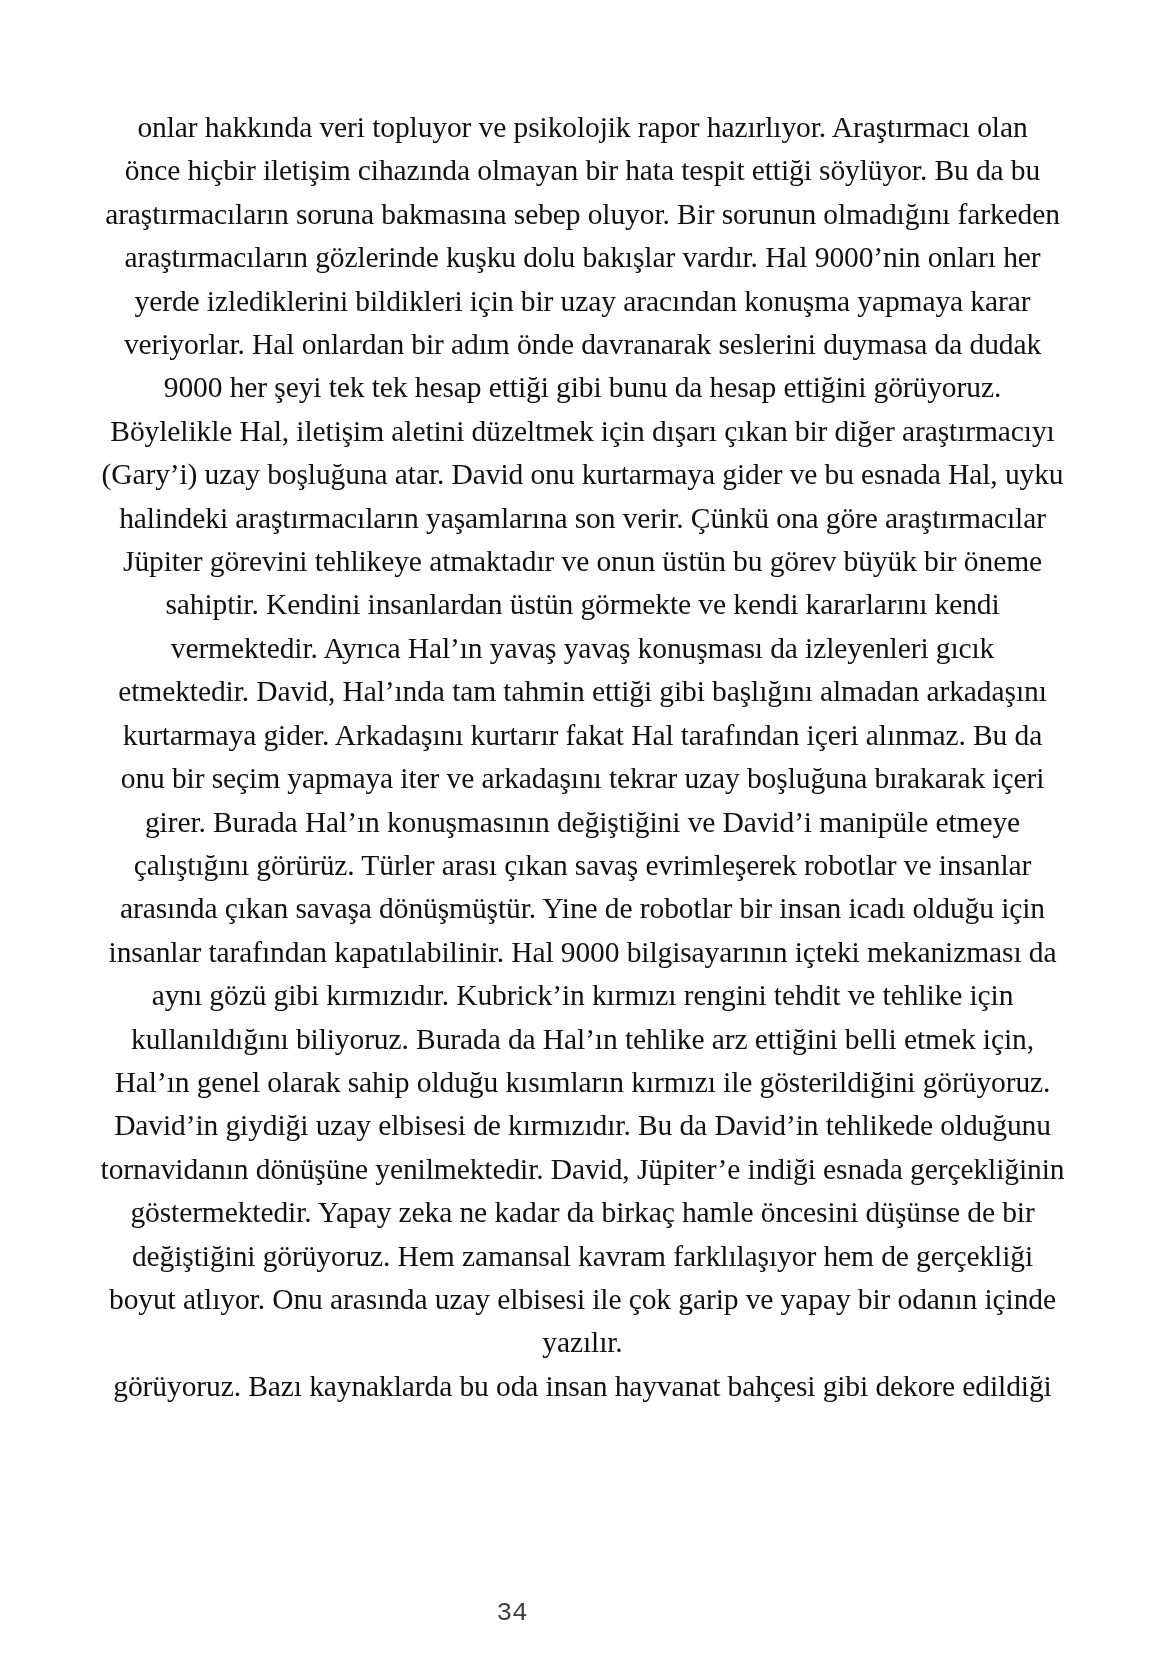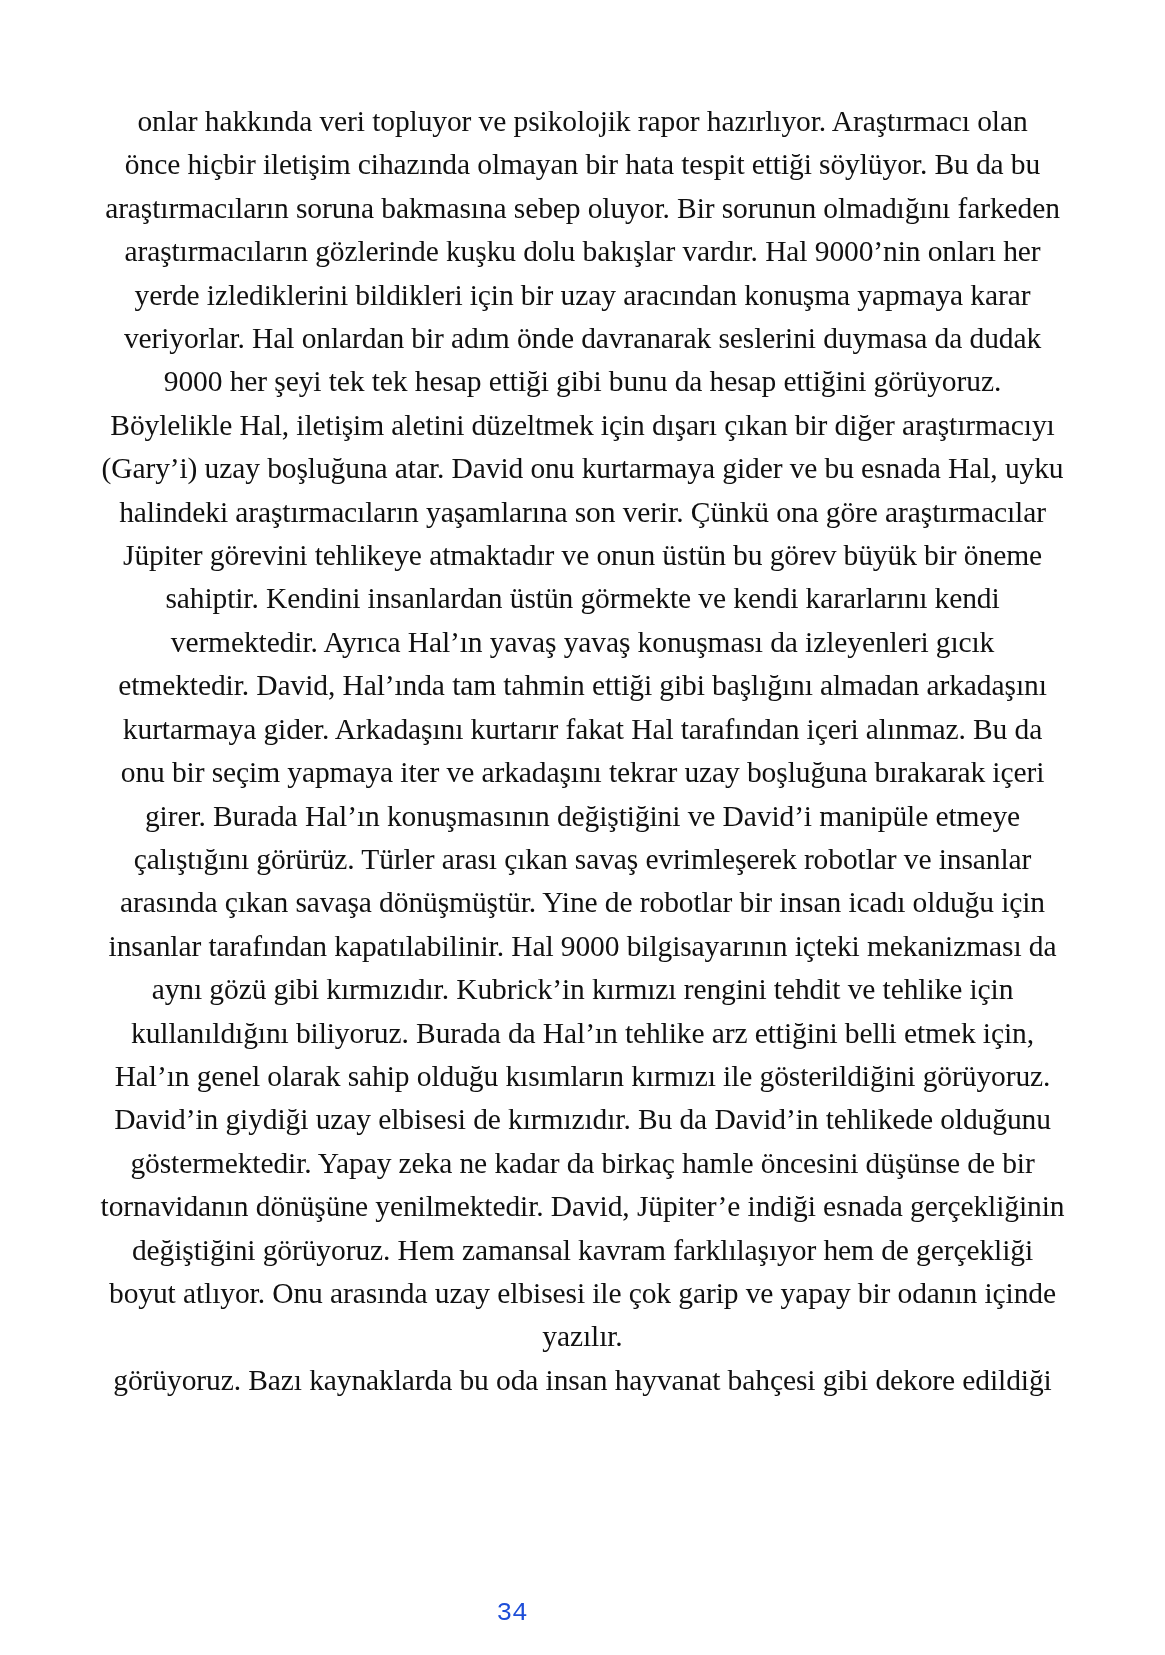--- a/index.html
+++ b/index.html
@@ -10,42 +10,42 @@
     body {
       width: 1165px;
       height: 1655px;
       position: relative;
       overflow: hidden;
       color: #111111;
     }
     .page-body {
       position: absolute;
       left: 20px;
-      top: 100px;
+      top: 106px;
       width: 1125px;
       text-align: center;
       font-family: "Liberation Serif", "DejaVu Serif", serif;
       font-size: 29.5px;
       line-height: 43.4px;
       letter-spacing: -0.1px;
     }
     .line {
       display: block;
       white-space: nowrap;
     }
     .page-number {
       position: absolute;
       left: 0;
       width: 1024px;
       top: 1598px;
       text-align: center;
       font-family: "Liberation Mono", "DejaVu Sans Mono", monospace;
       font-size: 26px;
       line-height: 30px;
-      color: #1d4ed8;
+      color: #404040;
     }
   </style>
 </head>
 <body>
 
 <div class="page-body">
   <span class="line">onlar hakkında veri topluyor ve psikolojik rapor hazırlıyor. Araştırmacı olan</span>
   <span class="line">önce hiçbir iletişim cihazında olmayan bir hata tespit ettiği söylüyor. Bu da bu</span>
   <span class="line">araştırmacıların soruna bakmasına sebep oluyor. Bir sorunun olmadığını farkeden</span>
   <span class="line">araştırmacıların gözlerinde kuşku dolu bakışlar vardır. Hal 9000’nin onları her</span>
@@ -62,21 +62,21 @@
   <span class="line">kurtarmaya gider. Arkadaşını kurtarır fakat Hal tarafından içeri alınmaz. Bu da</span>
   <span class="line">onu bir seçim yapmaya iter ve arkadaşını tekrar uzay boşluğuna bırakarak içeri</span>
   <span class="line">girer. Burada Hal’ın konuşmasının değiştiğini ve David’i manipüle etmeye</span>
   <span class="line">çalıştığını görürüz. Türler arası çıkan savaş evrimleşerek robotlar ve insanlar</span>
   <span class="line">arasında çıkan savaşa dönüşmüştür. Yine de robotlar bir insan icadı olduğu için</span>
   <span class="line">insanlar tarafından kapatılabilinir. Hal 9000 bilgisayarının içteki mekanizması da</span>
   <span class="line">aynı gözü gibi kırmızıdır. Kubrick’in kırmızı rengini tehdit ve tehlike için</span>
   <span class="line">kullanıldığını biliyoruz. Burada da Hal’ın tehlike arz ettiğini belli etmek için,</span>
   <span class="line">Hal’ın genel olarak sahip olduğu kısımların kırmızı ile gösterildiğini görüyoruz.</span>
   <span class="line">David’in giydiği uzay elbisesi de kırmızıdır. Bu da David’in tehlikede olduğunu</span>
+  <span class="line">tornavidanın dönüşüne yenilmektedir. David, Jüpiter’e indiği esnada gerçekliğinin</span>
   <span class="line">göstermektedir. Yapay zeka ne kadar da birkaç hamle öncesini düşünse de bir</span>
-  <span class="line">tornavidanın dönüşüne yenilmektedir. David, Jüpiter’e indiği esnada gerçekliğinin</span>
   <span class="line">değiştiğini görüyoruz. Hem zamansal kavram farklılaşıyor hem de gerçekliği</span>
   <span class="line">boyut atlıyor. Onu arasında uzay elbisesi ile çok garip ve yapay bir odanın içinde</span>
   <span class="line">yazılır.</span>
   <span class="line">görüyoruz. Bazı kaynaklarda bu oda insan hayvanat bahçesi gibi dekore edildiği</span>
 </div>
 
 <div class="page-number">34</div>
 
 </body></html>

